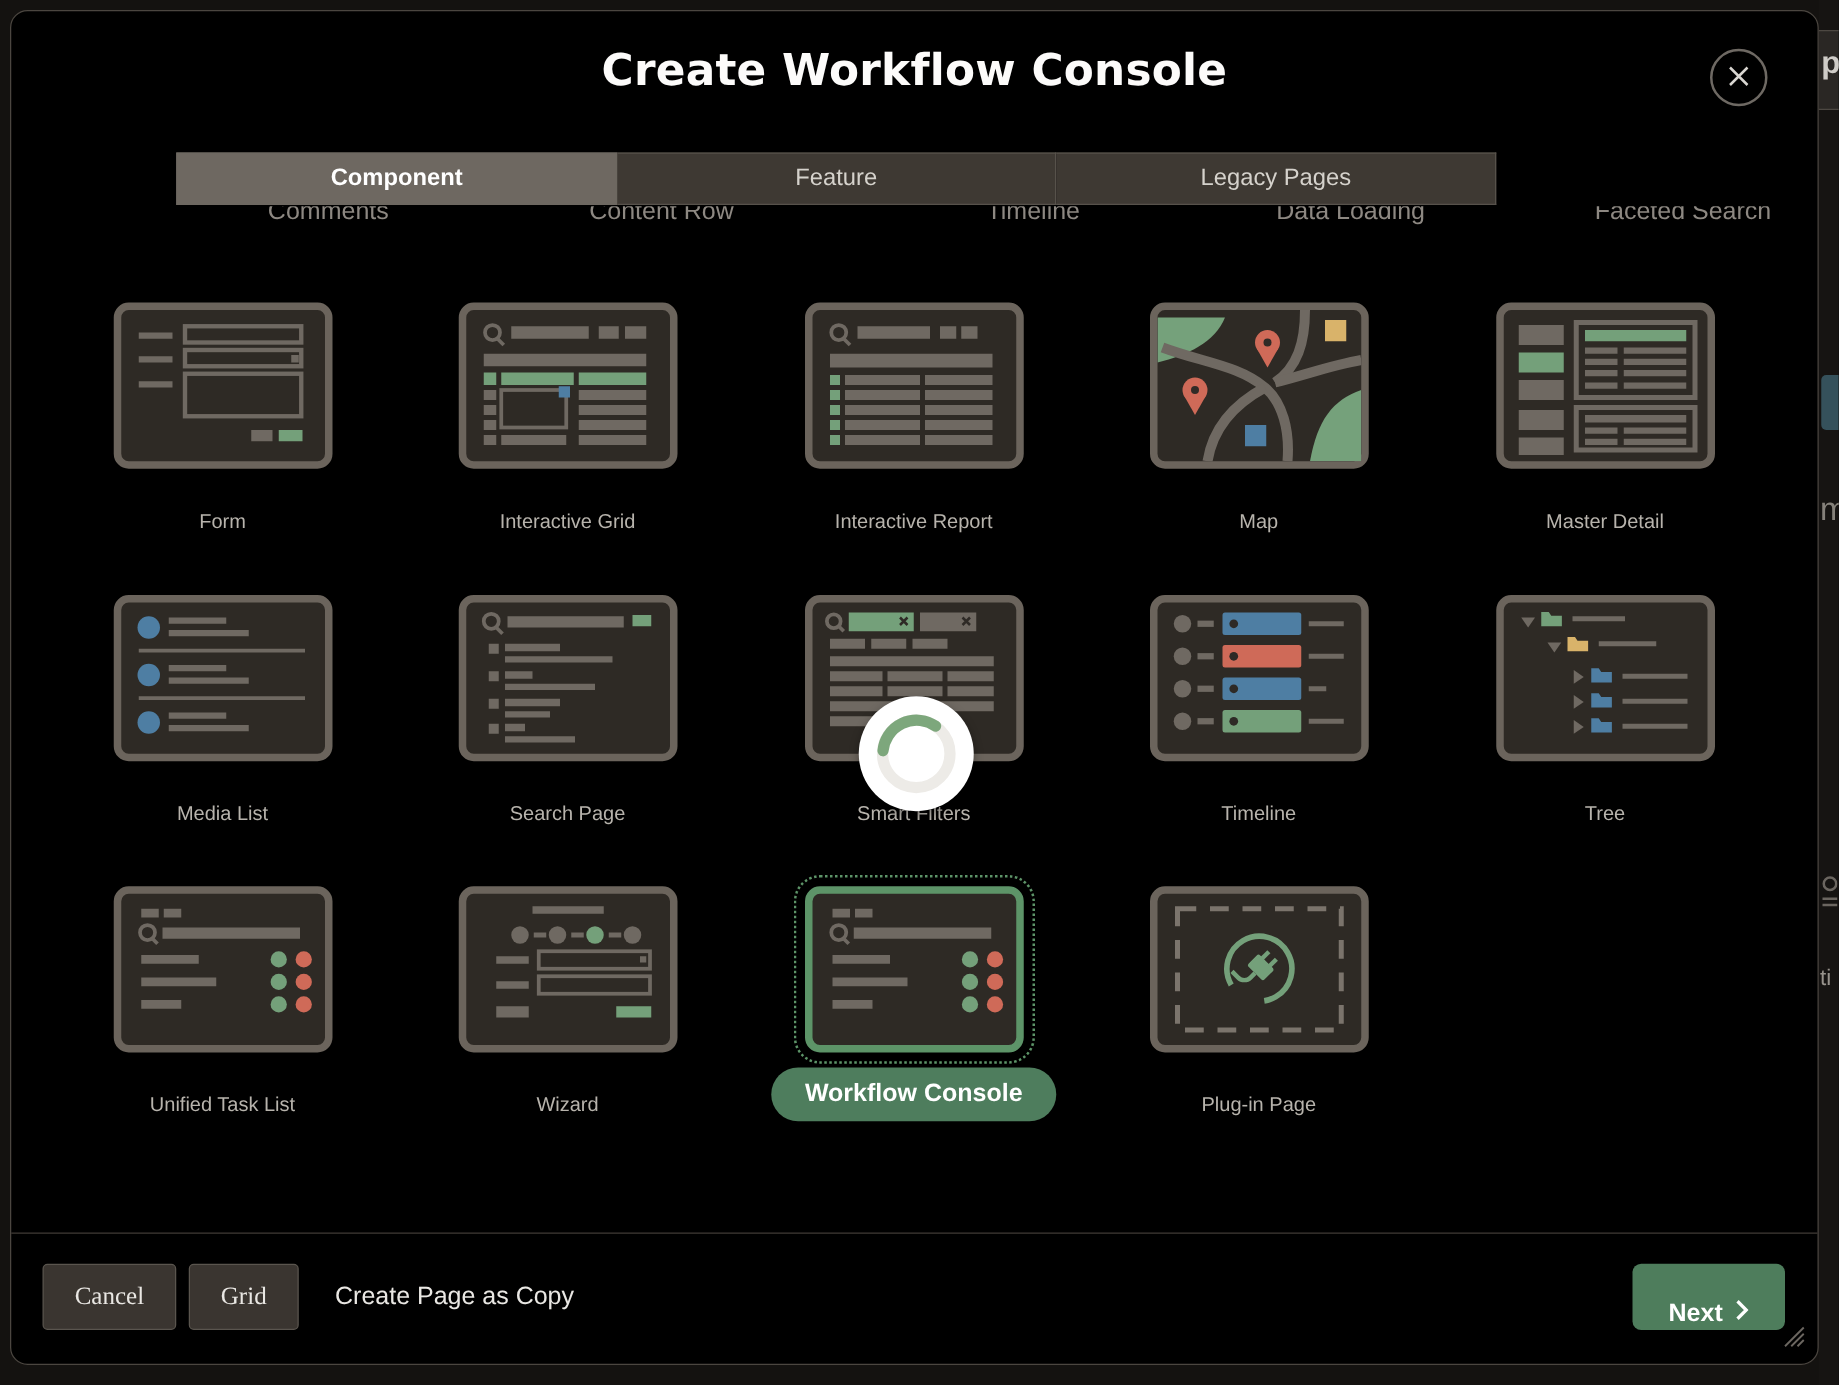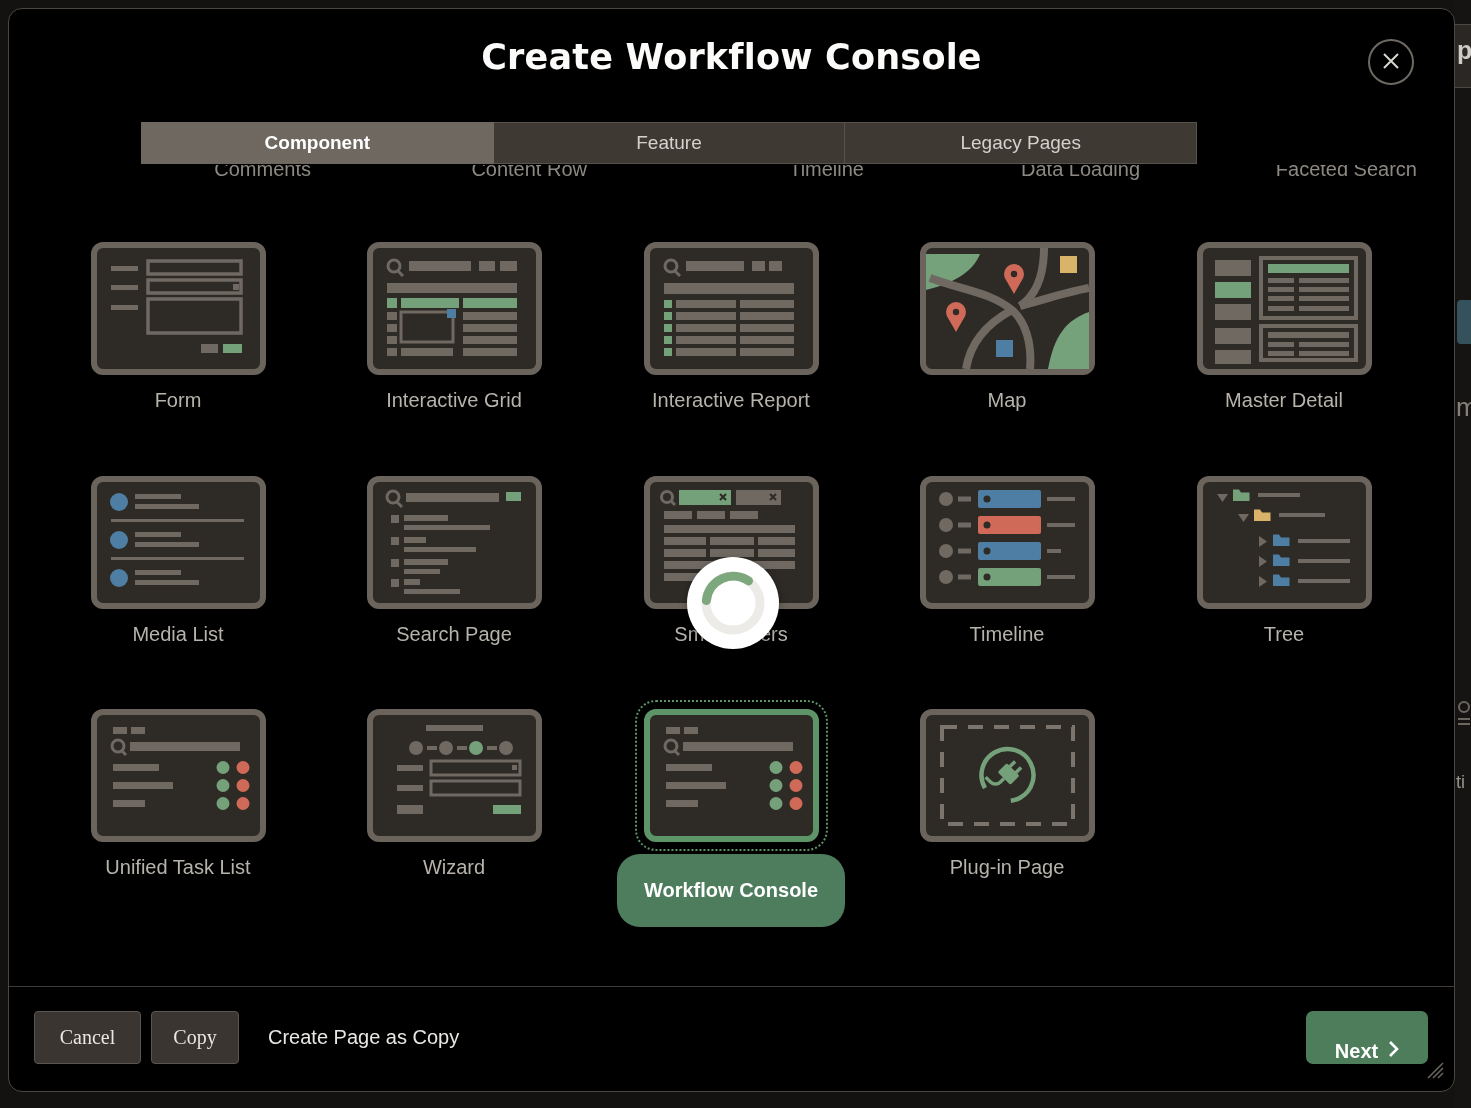--- a/index.html
+++ b/index.html
@@ -56,25 +56,25 @@
   .card{position:absolute;width:266px;text-align:center;cursor:pointer;}
   .card-icon{
     width:175px;height:133px;margin:0 auto;background:#2e2a25;
     border:6px solid #6b645c;border-radius:12px;box-sizing:border-box;position:relative;
   }
   .card-icon svg{display:block;}
   .card-icon.selected{
     border-color:#5d9468;
     outline:2px dotted #5d9468;outline-offset:7px;
   }
-  .card-label{margin-top:12px;font-size:20px;color:#b7b3ac;height:26px;line-height:26px;}
+  .card-label{margin-top:30px;font-size:16px;color:#b7b3ac;height:26px;line-height:26px;}
   .card-label.pill{
     display:inline-block;height:auto;line-height:normal;
     background:#4e7d5d;color:#ffffff;font-weight:bold;
-    padding:25px 27px;border-radius:23px;margin-top:12px;font-size:20px;
+    padding:10px 27px;border-radius:23px;margin-top:12px;font-size:20px;
   }
 
   
   .spinner{
     position:absolute;left:678px;top:548px;width:92px;height:92px;
     background:#ffffff;border-radius:50%;box-shadow:0 3px 8px rgba(0,0,0,.35);
   }
 
   
   .footer-sep{position:absolute;left:0;top:977px;width:100%;border-top:1px solid #403b36;}
@@ -513,21 +513,21 @@
     <div class="spinner" id="spinner" style="display: block;">
       <svg width="92" height="92">
         <circle cx="46" cy="46" r="27" fill="none" stroke="#edebe7" stroke-width="9"></circle>
         <path d="M19.4,43.6 A27,27 0 0 1 61.5,23.9" fill="none" stroke="#7da77c" stroke-width="9" stroke-linecap="round"></path>
       </svg>
     </div>
 
     <div class="footer-sep"></div>
 
     <button class="btn btn-cancel">Cancel</button>
-    <button class="btn btn-help">Copy</button>
+    <button class="btn btn-help">Grid</button>
     <div class="copy-link">Create Page as Copy</div>
 
     <button class="btn-next">
       <span>Next</span>
       <span>
         <svg width="11" height="18">
             <path d="M2,2 L9,9 L2,16" fill="none" stroke="#ffffff" stroke-width="2.6"></path>
           </svg>
       </span>
     </button>

